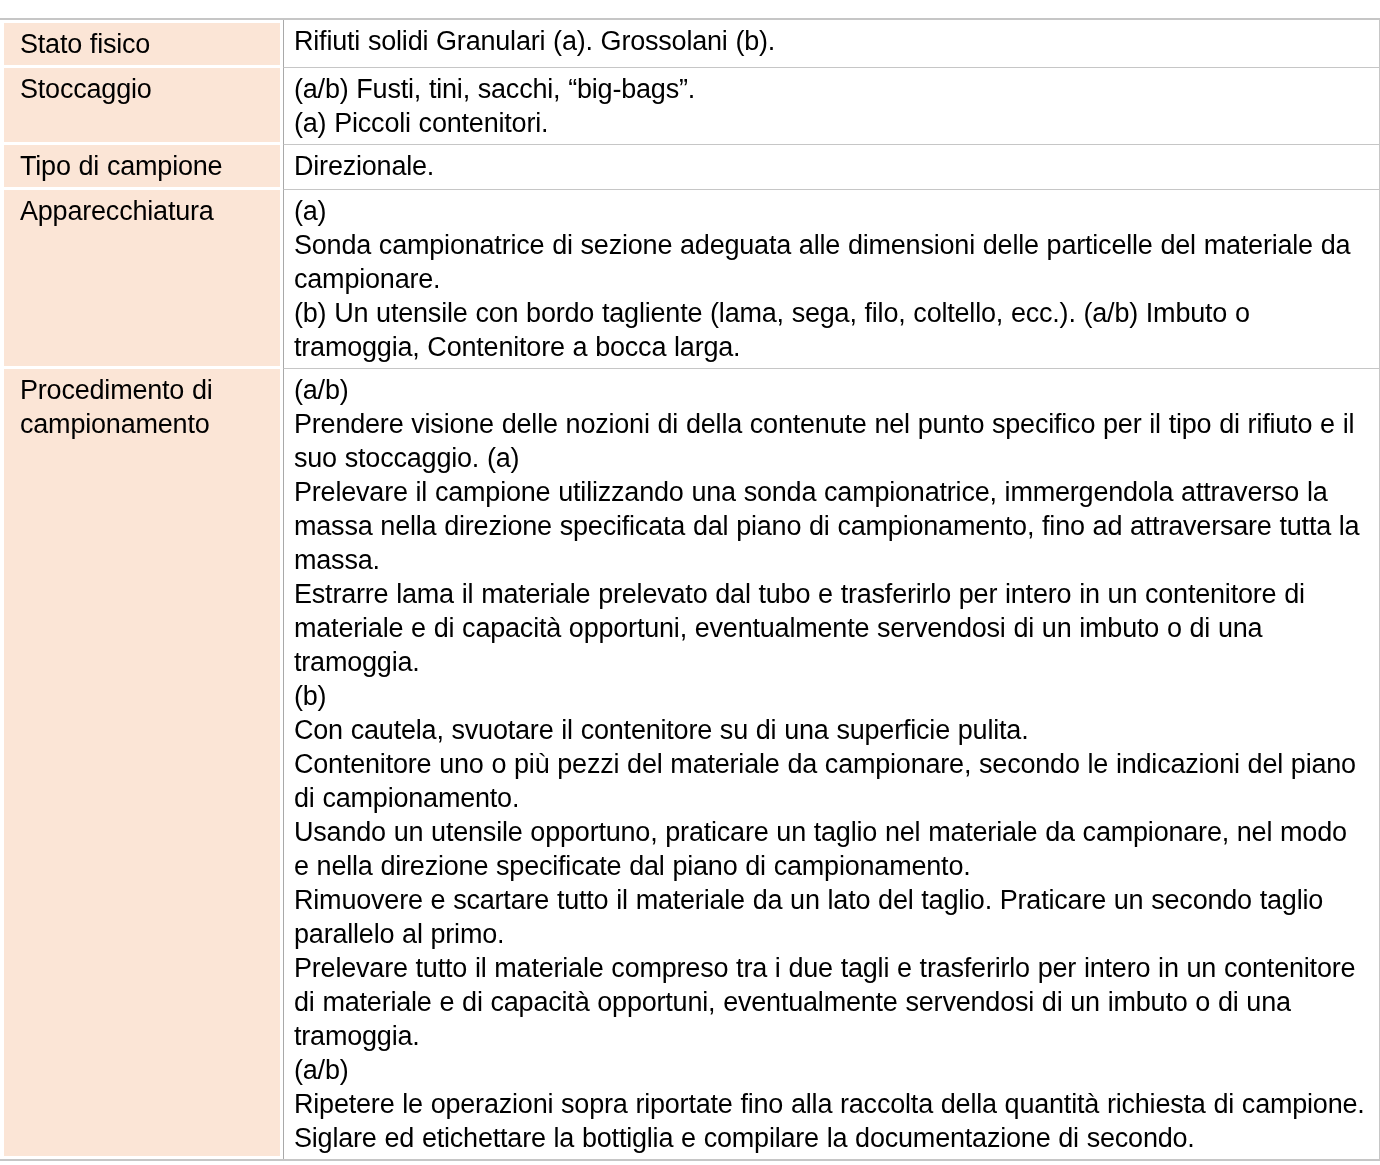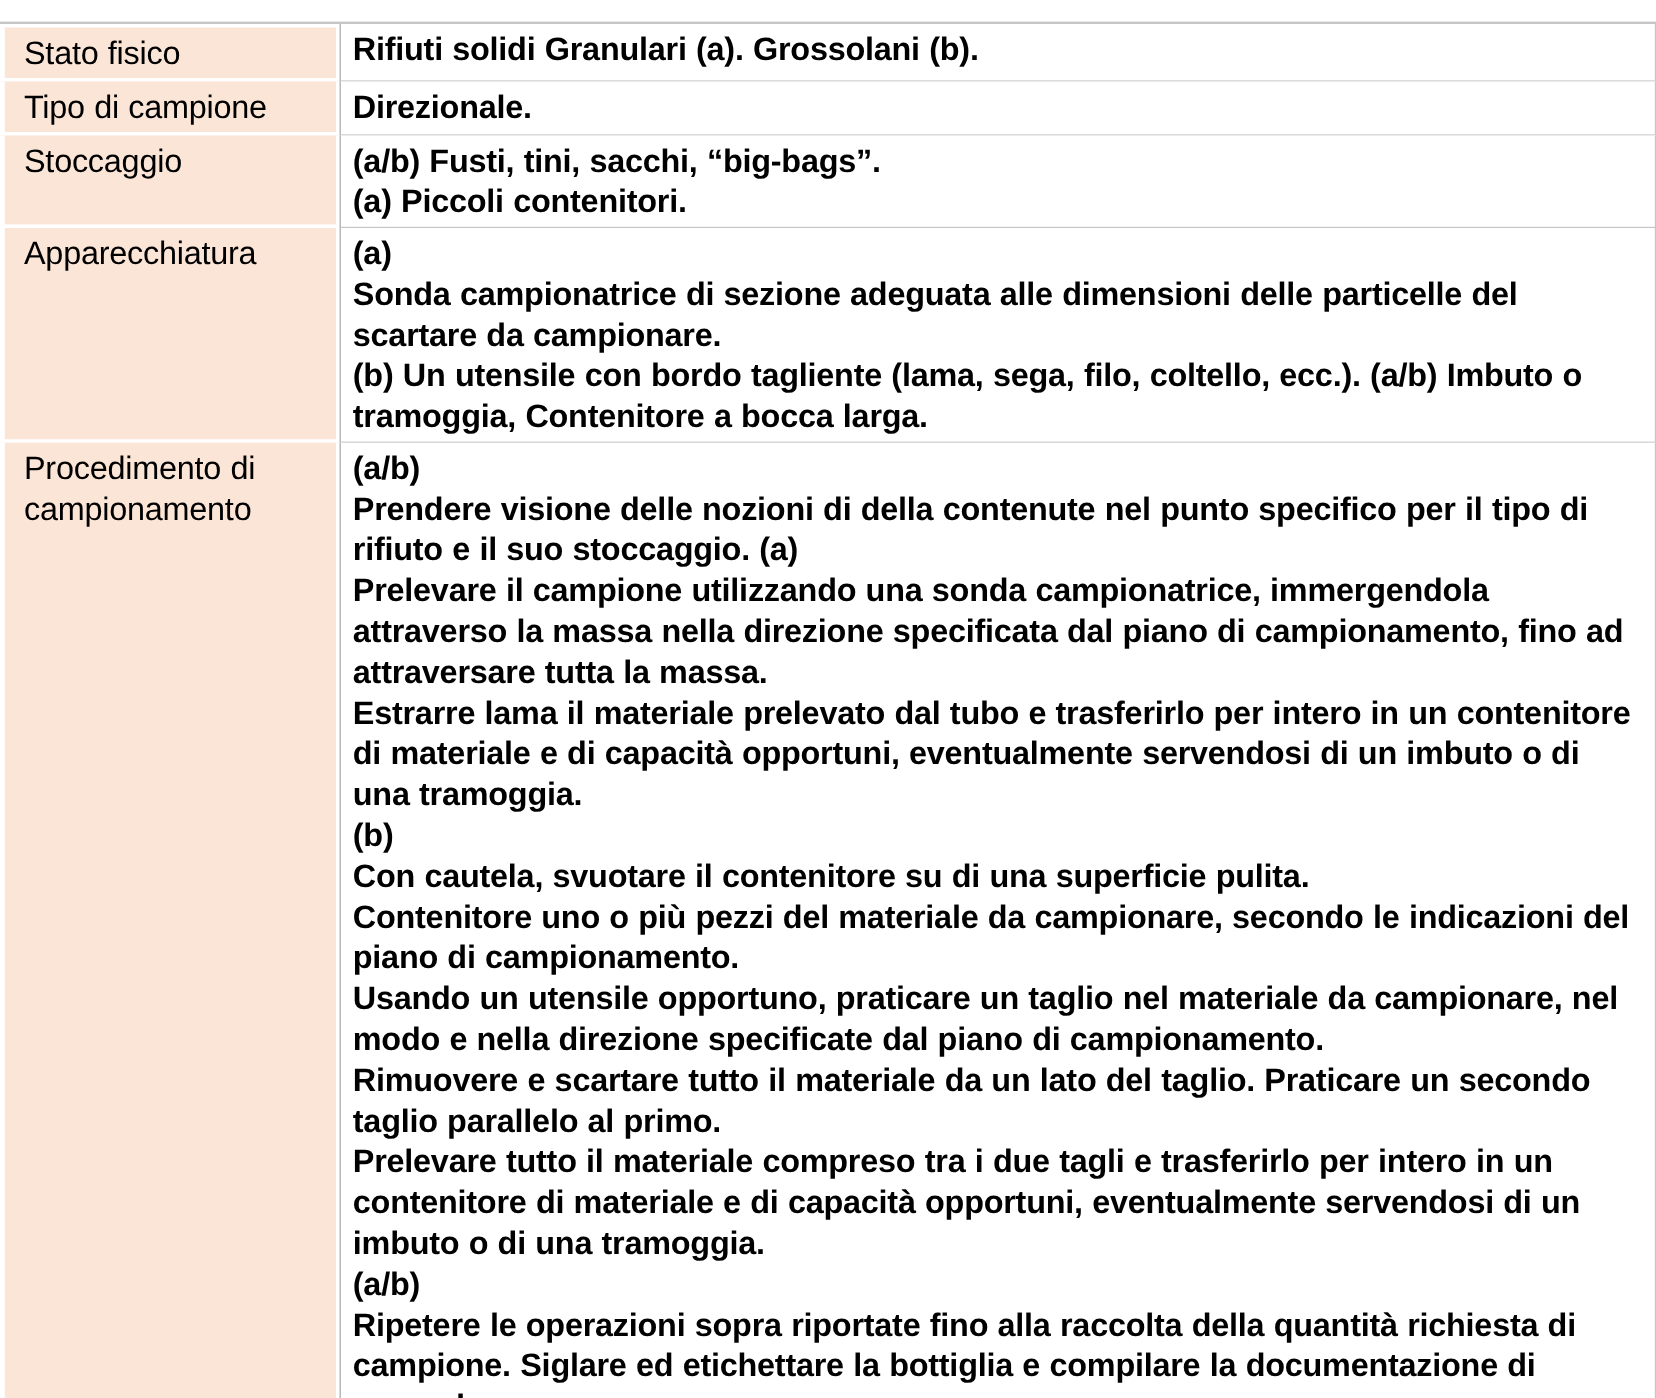--- a/index.html
+++ b/index.html
@@ -45,57 +45,57 @@
   tr:first-child td.label-cell { border-top: 3px solid #ffffff; }
   td.content-cell {
     background: #ffffff;
     border-left: 1px solid #a9a9a9;
     border-right: 1px solid #c6c6c6;
     border-bottom: 1px solid #c6c6c6;
     padding: 4px 14px 4px 10px;
   }
   tr:last-child td.content-cell { border-bottom: 0; }
   tr:last-child td.label-cell { border-bottom: 3px solid #ffffff; margin-left: 48px; }
-  .para { margin: 0; font-weight: bold; }
+  .para { margin: 0; }
 </style>
 </head>
 <body>
 
 <div class="page">
   <div class="table-wrap">
     <table class="doc-table">
       <colgroup>
         <col class="c-label">
         <col class="c-content">
       </colgroup>
       <tbody id="table-body">
           <tr>
             <td class="label-cell">Stato fisico</td>
             <td class="content-cell">
               <div class="para">Rifiuti solidi Granulari (a). Grossolani (b).</div>
             </td>
           </tr>
           <tr>
-            <td class="label-cell">Tipo di campione</td>
-            <td class="content-cell">
-              <div class="para">Direzionale.</div>
-            </td>
-          </tr>
-          <tr>
             <td class="label-cell">Stoccaggio</td>
             <td class="content-cell">
               <div class="para">(a/b) Fusti, tini, sacchi, “big-bags”.</div>
               <div class="para">(a) Piccoli contenitori.</div>
             </td>
           </tr>
           <tr>
+            <td class="label-cell">Tipo di campione</td>
+            <td class="content-cell">
+              <div class="para">Direzionale.</div>
+            </td>
+          </tr>
+          <tr>
             <td class="label-cell">Apparecchiatura</td>
             <td class="content-cell">
               <div class="para">(a)</div>
-              <div class="para">Sonda campionatrice di sezione adeguata alle dimensioni delle particelle del scartare da campionare.</div>
+              <div class="para">Sonda campionatrice di sezione adeguata alle dimensioni delle particelle del materiale da campionare.</div>
               <div class="para">(b) Un utensile con bordo tagliente (lama, sega, filo, coltello, ecc.). (a/b) Imbuto o tramoggia, Contenitore a bocca larga.</div>
             </td>
           </tr>
           <tr>
             <td class="label-cell">Procedimento di campionamento</td>
             <td class="content-cell">
               <div class="para">(a/b)</div>
               <div class="para">Prendere visione delle nozioni di della contenute nel punto specifico per il tipo di rifiuto e il suo stoccaggio. (a)</div>
               <div class="para">Prelevare il campione utilizzando una sonda campionatrice, immergendola attraverso la massa nella direzione specificata dal piano di campionamento, fino ad attraversare tutta la massa.</div>
               <div class="para">Estrarre lama il materiale prelevato dal tubo e trasferirlo per intero in un contenitore di materiale e di capacità opportuni, eventualmente servendosi di un imbuto o di una tramoggia.</div>

